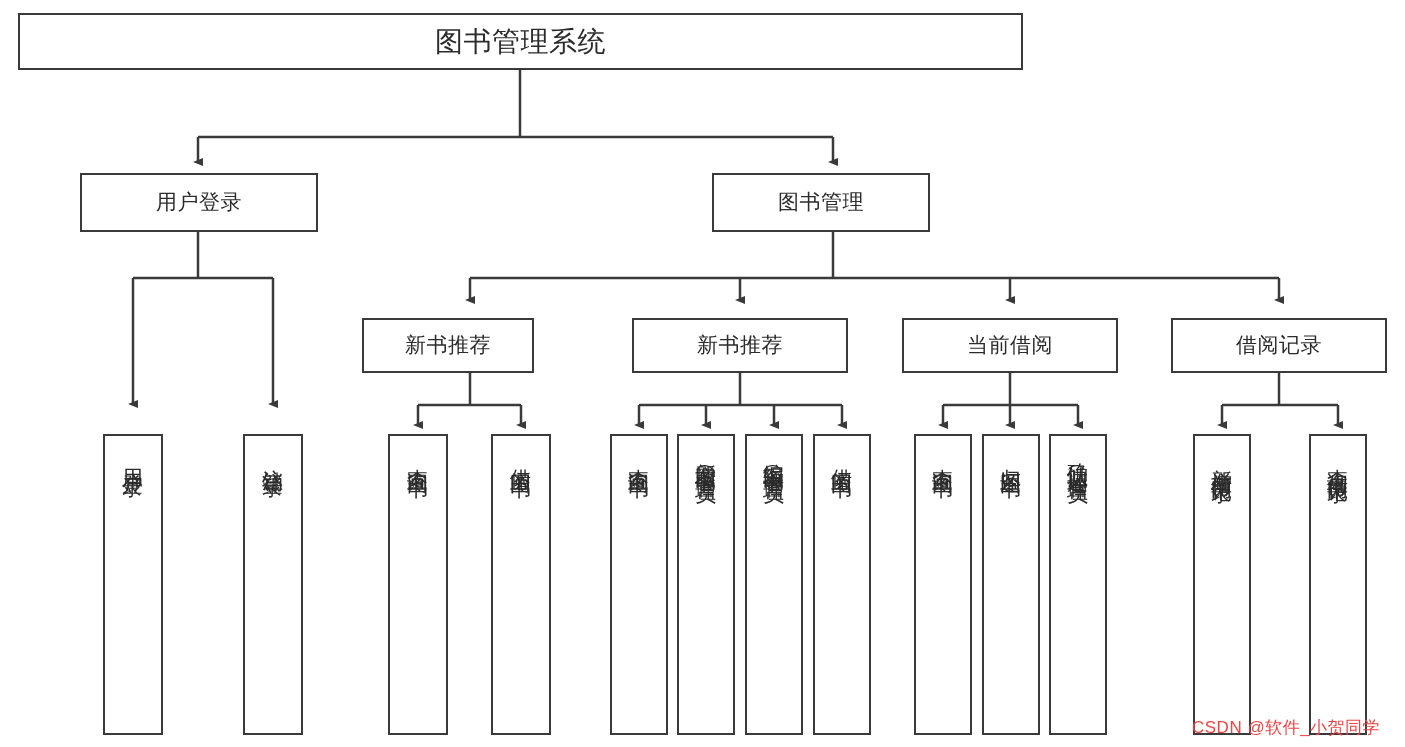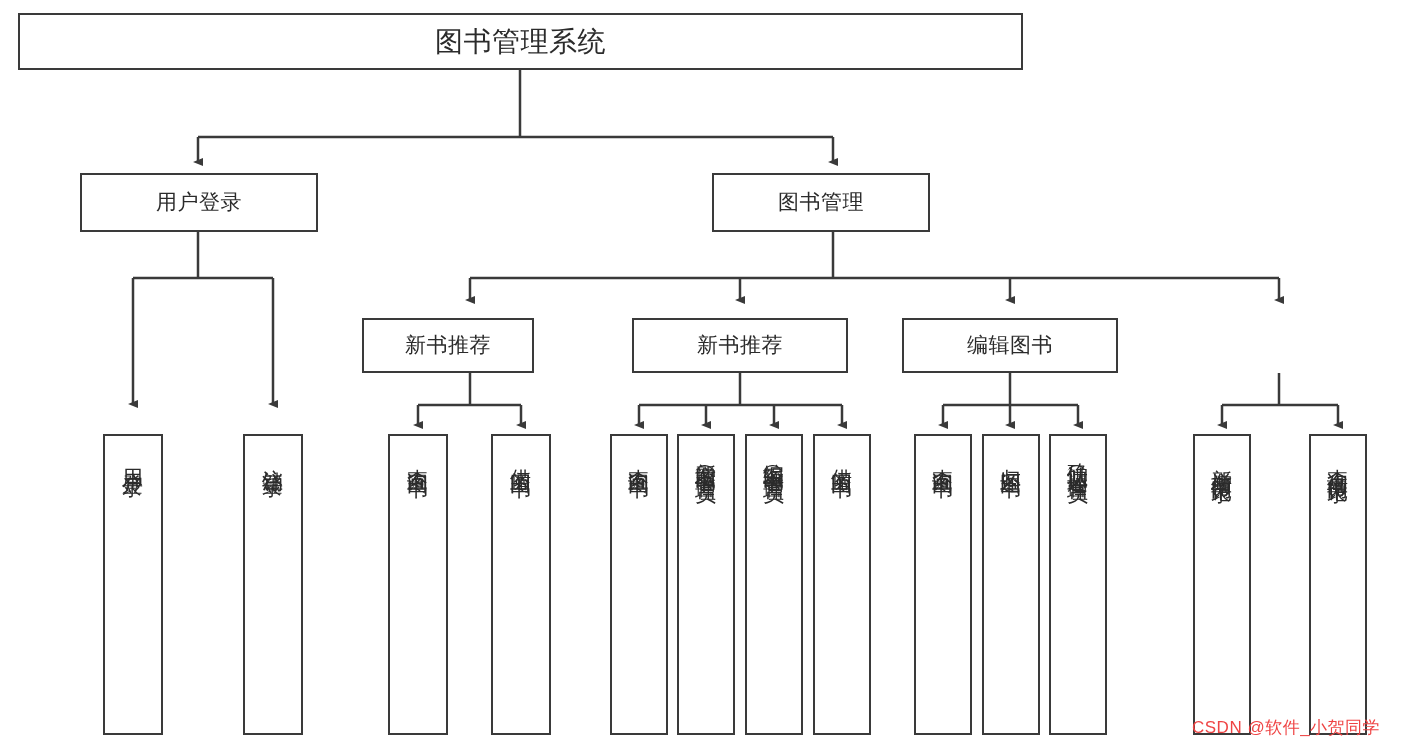--- a/index.html
+++ b/index.html
@@ -138,23 +138,26 @@
 
   <div class="node horiz" style="left:362px; top:318px; width:172px; height:55px;">
     <span class="label">新书推荐</span>
   </div>
 
   <div class="node horiz" style="left:632px; top:318px; width:216px; height:55px;">
     <span class="label">新书推荐</span>
   </div>
 
   <div class="node horiz" style="left:902px; top:318px; width:216px; height:55px;">
-    <span class="label">编辑图书</span>
-  </div>
-
+    <span class="label">当前借阅</span>
+  </div>
+
+  <div class="node horiz" style="left:1171px; top:318px; width:216px; height:55px;">
+    <span class="label">借阅记录</span>
+  </div>
 
   <div class="node vert" style="left:103px; top:434px; width:60px; height:301px;">
     <span class="label">用户登录</span>
   </div>
 
   <div class="node vert" style="left:243px; top:434px; width:60px; height:301px;">
     <span class="label">注销登录</span>
   </div>
 
   <div class="node vert" style="left:388px; top:434px; width:60px; height:301px;">

